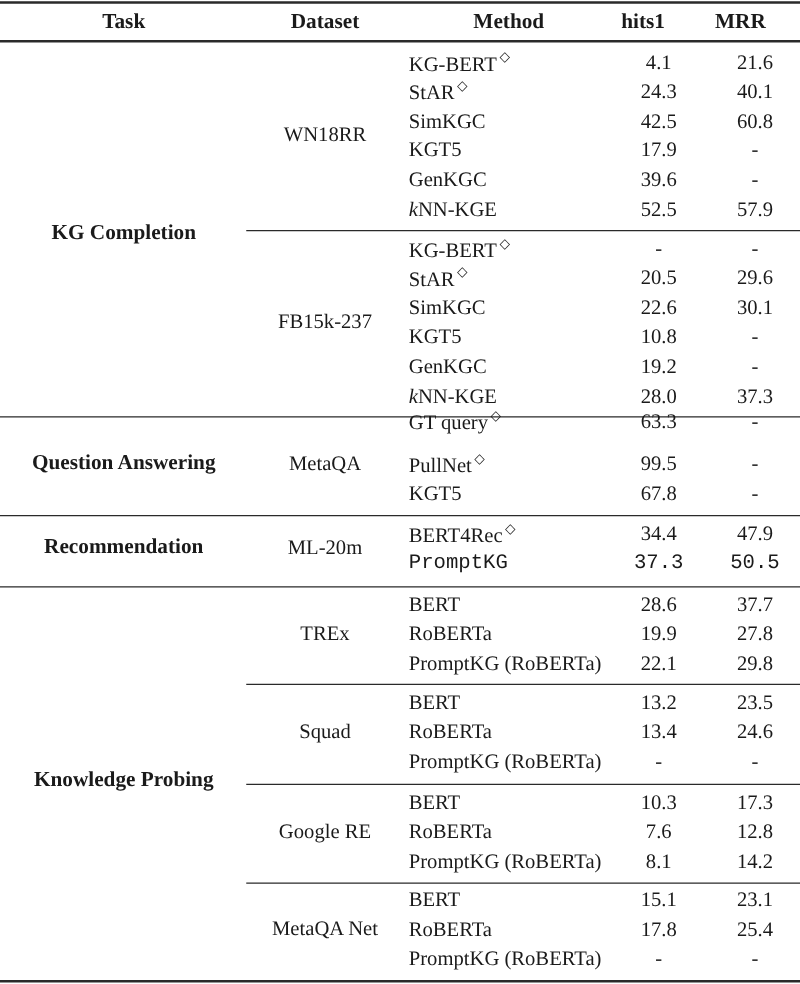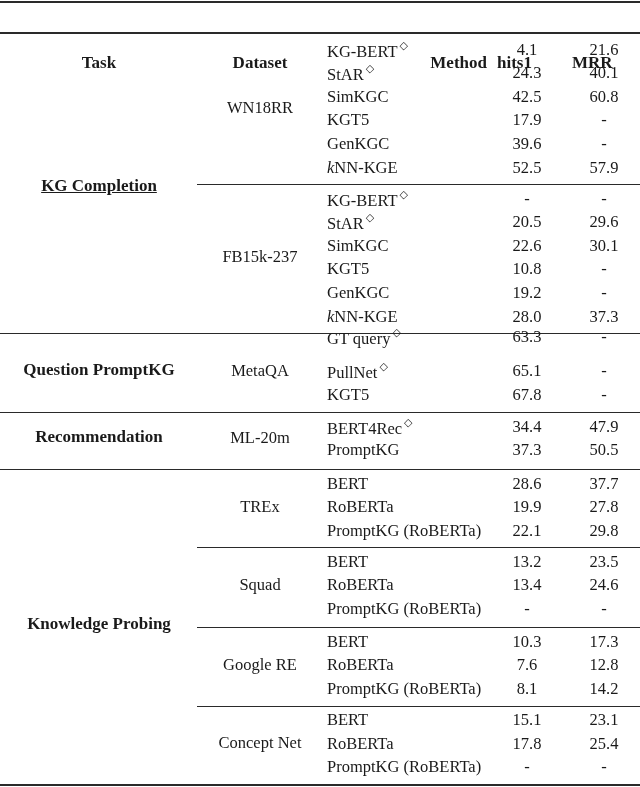--- a/index.html
+++ b/index.html
@@ -1,20 +1,20 @@
 <!DOCTYPE html>
 <html><head>
 <meta charset="utf-8">
 <style>
   html, body { margin:0; padding:0; background:#ffffff; }
   body { width:640px; height:787px; overflow:hidden; position:relative;
          font-family:"Liberation Serif","DejaVu Serif",serif; color:#1a1a1a; }
   .rule { position:absolute; right:0; background:#2a2a2a; }
   .abs { position:absolute; white-space:nowrap; }
-  .hdr { font-weight:bold; font-size:17px; top:7px;margin-top:46px; }
+  .hdr { font-weight:bold; font-size:17px; top:7px; }
   .task { font-weight:bold; font-size:17px; width:198px; text-align:center; left:0; }
   .ds { font-size:16.5px; width:128px; text-align:center; left:196px; }
   .row { position:absolute; left:0; width:628px; height:23.5px; font-size:16.5px; }
   .row .m { position:absolute; left:327px; top:1px; }
   .row .h { position:absolute; left:497px; width:60px; text-align:center; top:1px; }
   .row .r { position:absolute; left:572px; width:64px; text-align:center; top:1px; }
   .sup { font-size:11px; vertical-align:super; margin-left:2px; position:relative; top:-1px; }
   .ital { font-style:italic; }
 </style>
 </head>
@@ -26,21 +26,21 @@
     <div class="rule" style="top: 183.5px; height: 1px; left: 197px;"></div>
     <div class="rule" style="top: 332.5px; height: 1.8px; left: 0px;"></div>
     <div class="rule" style="top: 411.5px; height: 1.8px; left: 0px;"></div>
     <div class="rule" style="top: 468.5px; height: 1.8px; left: 0px;"></div>
     <div class="rule" style="top: 547px; height: 1px; left: 197px;"></div>
     <div class="rule" style="top: 627px; height: 1px; left: 197px;"></div>
     <div class="rule" style="top: 705.5px; height: 1px; left: 197px;"></div>
     <div class="rule" style="top: 784px; height: 2.4px; left: 0px;"></div>
     <div class="abs hdr" style="left: 0px; width: 198px; text-align: center;">Task</div>
     <div class="abs hdr" style="left: 196px; width: 128px; text-align: center;">Dataset</div>
-    <div class="abs hdr" style="left: 327px; width: 160px; text-align: right;">Method</div>
+    <div class="abs hdr" style="left: 327px; width: 160px; text-align: center;">Method</div>
     <div class="abs hdr" style="left: 497px; width: 60px; ">hits1</div>
     <div class="abs hdr" style="left: 572px; width: 64px; text-align: left;">MRR</div>
     <div class="abs ds" style="top: 98.3px;">WN18RR</div>
     <div class="row" style="top: 38.5px;">
       <span class="m"><span>KG-BERT</span><span class="sup">◇</span></span>
       <span class="h">4.1</span>
       <span class="r">21.6</span>
     </div>
     <div class="row" style="top: 62.1px;">
       <span class="m"><span>StAR</span><span class="sup">◇</span></span>
@@ -91,45 +91,45 @@
     <div class="row" style="top: 281.9px;">
       <span class="m"><span>GenKGC</span></span>
       <span class="h">19.2</span>
       <span class="r">-</span>
     </div>
     <div class="row" style="top: 305.5px;">
       <span class="m"><span class="ital">k</span><span>NN-KGE</span></span>
       <span class="h">28.0</span>
       <span class="r">37.3</span>
     </div>
-    <div class="abs task" style="top: 175.8px; text-decoration: underline;">KG Completion</div>
+    <div class="abs task" style="top: 175.8px;">KG Completion</div>
     <div class="abs ds" style="top: 360.9px;">MetaQA</div>
     <div class="row" style="top: 326px; padding-left: 24px;">
       <span class="m"><span>GT query</span><span class="sup">◇</span></span>
       <span class="h">63.3</span>
       <span class="r">-</span>
     </div>
     <div class="row" style="top: 360.1px;">
       <span class="m"><span>PullNet</span><span class="sup">◇</span></span>
-      <span class="h">65.1</span>
+      <span class="h">99.5</span>
       <span class="r">-</span>
     </div>
     <div class="row" style="top: 383.7px;">
       <span class="m"><span>KGT5</span></span>
       <span class="h">67.8</span>
       <span class="r">-</span>
     </div>
-    <div class="abs task" style="top: 359.9px;">Question PromptKG</div>
+    <div class="abs task" style="top: 359.9px;">Question Answering</div>
     <div class="abs ds" style="top: 428.1px;">ML-20m</div>
     <div class="row" style="top: 415.5px;">
       <span class="m"><span>BERT4Rec</span><span class="sup">◇</span></span>
       <span class="h">34.4</span>
       <span class="r">47.9</span>
     </div>
-    <div class="row" style="top: 439.1px;">
+    <div class="row" style="top: 439.1px; font-family: Liberation Mono, monospace;">
       <span class="m"><span>PromptKG</span></span>
       <span class="h">37.3</span>
       <span class="r">50.5</span>
     </div>
     <div class="abs task" style="top: 427.1px;">Recommendation</div>
     <div class="abs ds" style="top: 496.9px;">TREx</div>
     <div class="row" style="top: 472.5px;">
       <span class="m"><span>BERT</span></span>
       <span class="h">28.6</span>
       <span class="r">37.7</span>
@@ -169,21 +169,21 @@
     <div class="row" style="top: 654.1px;">
       <span class="m"><span>RoBERTa</span></span>
       <span class="h">7.6</span>
       <span class="r">12.8</span>
     </div>
     <div class="row" style="top: 677.7px;">
       <span class="m"><span>PromptKG (RoBERTa)</span></span>
       <span class="h">8.1</span>
       <span class="r">14.2</span>
     </div>
-    <div class="abs ds" style="top: 733.4px;">Concept Net</div>
+    <div class="abs ds" style="top: 733.4px;">MetaQA Net</div>
     <div class="row" style="top: 709px;">
       <span class="m"><span>BERT</span></span>
       <span class="h">15.1</span>
       <span class="r">23.1</span>
     </div>
     <div class="row" style="top: 732.6px;">
       <span class="m"><span>RoBERTa</span></span>
       <span class="h">17.8</span>
       <span class="r">25.4</span>
     </div>

